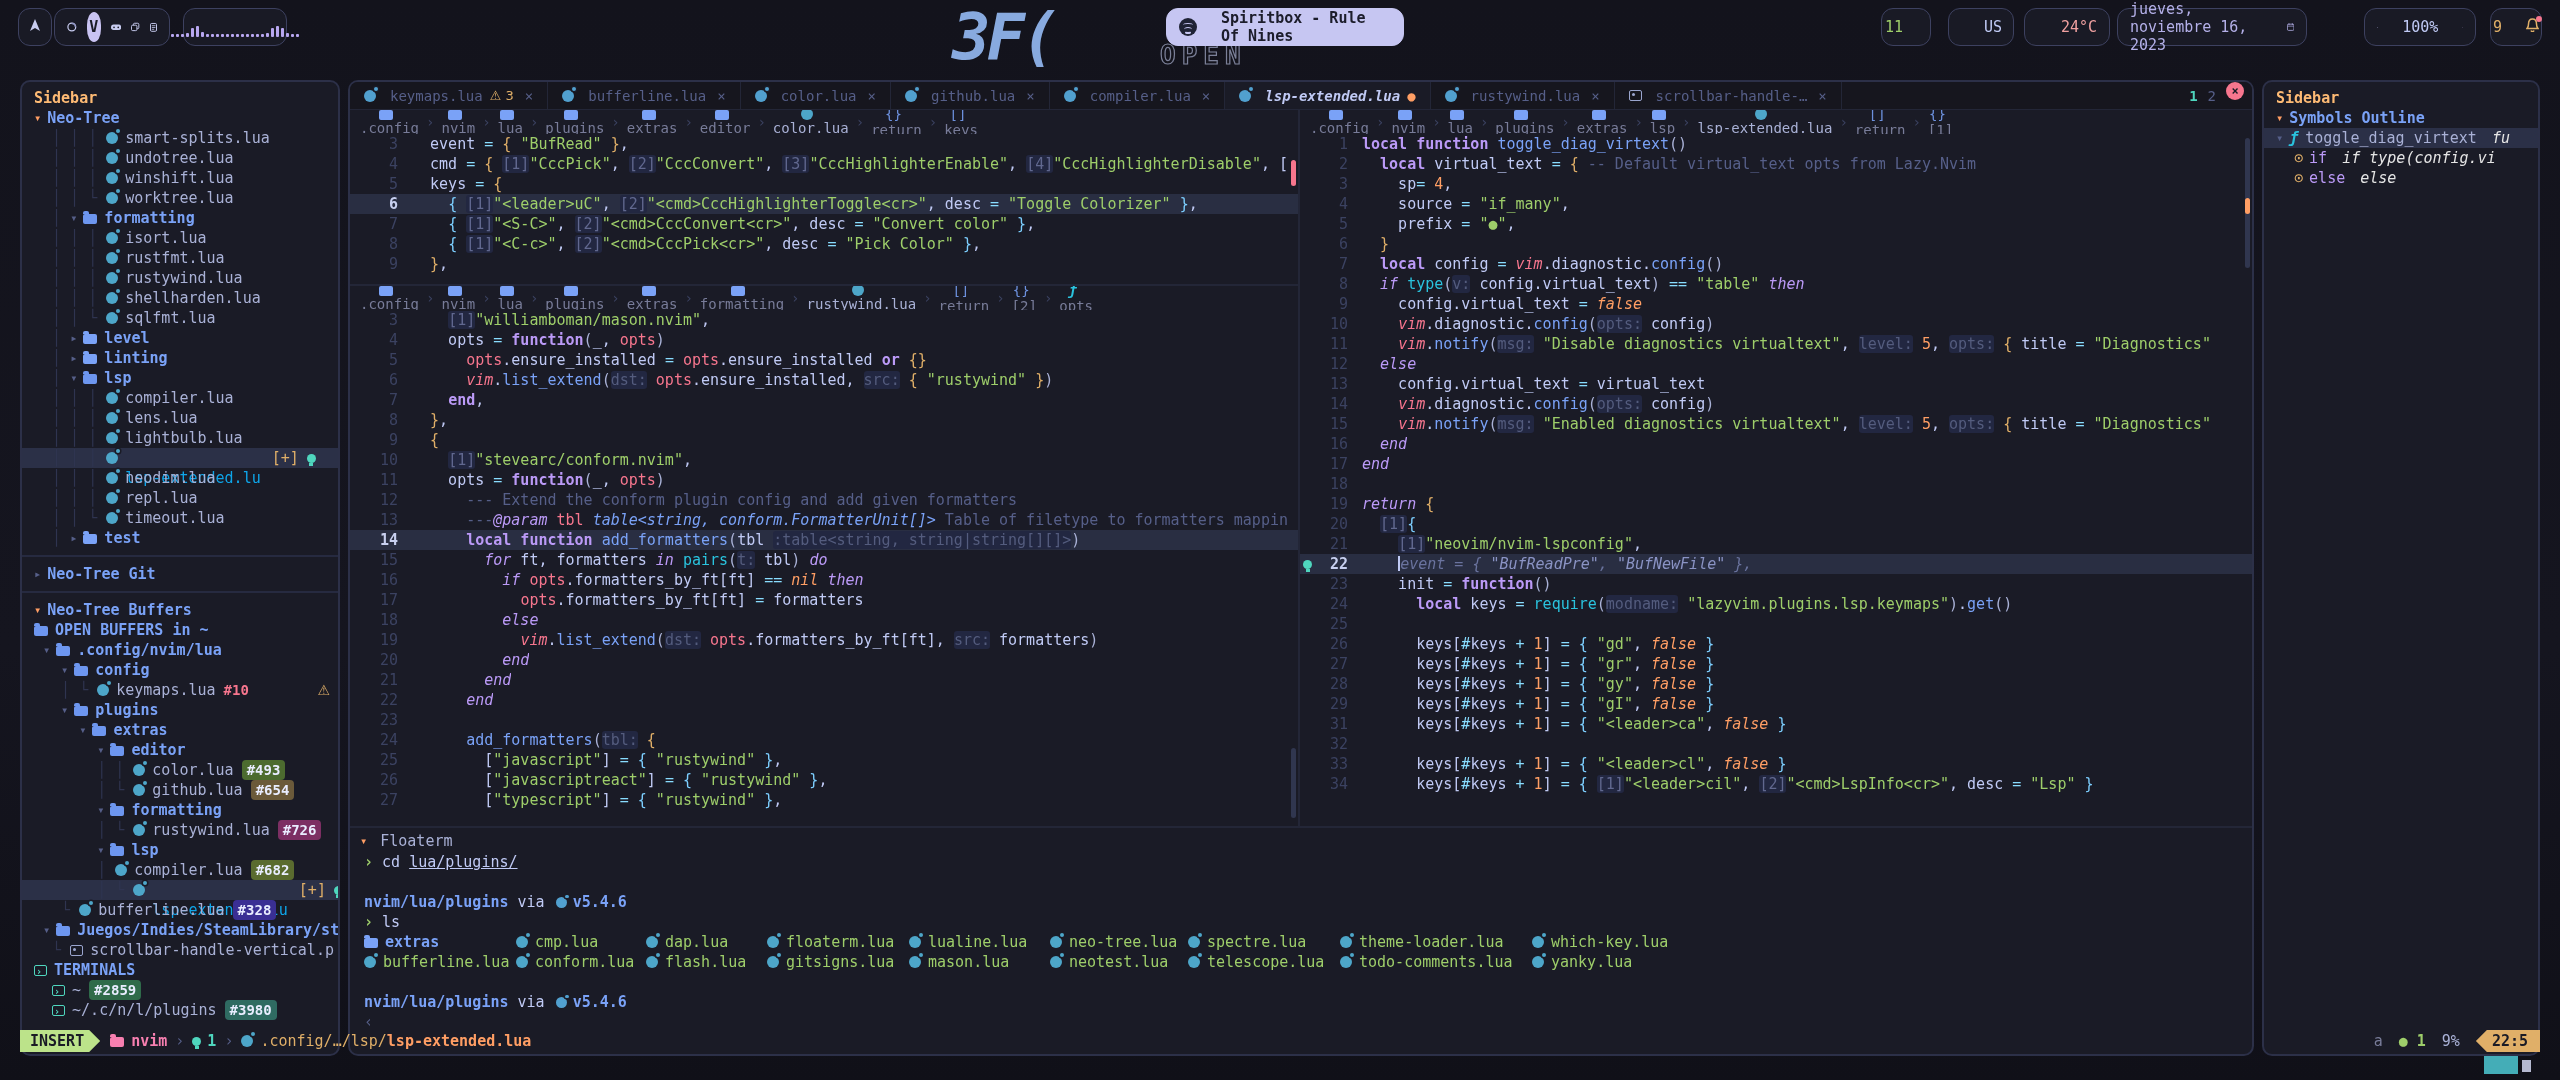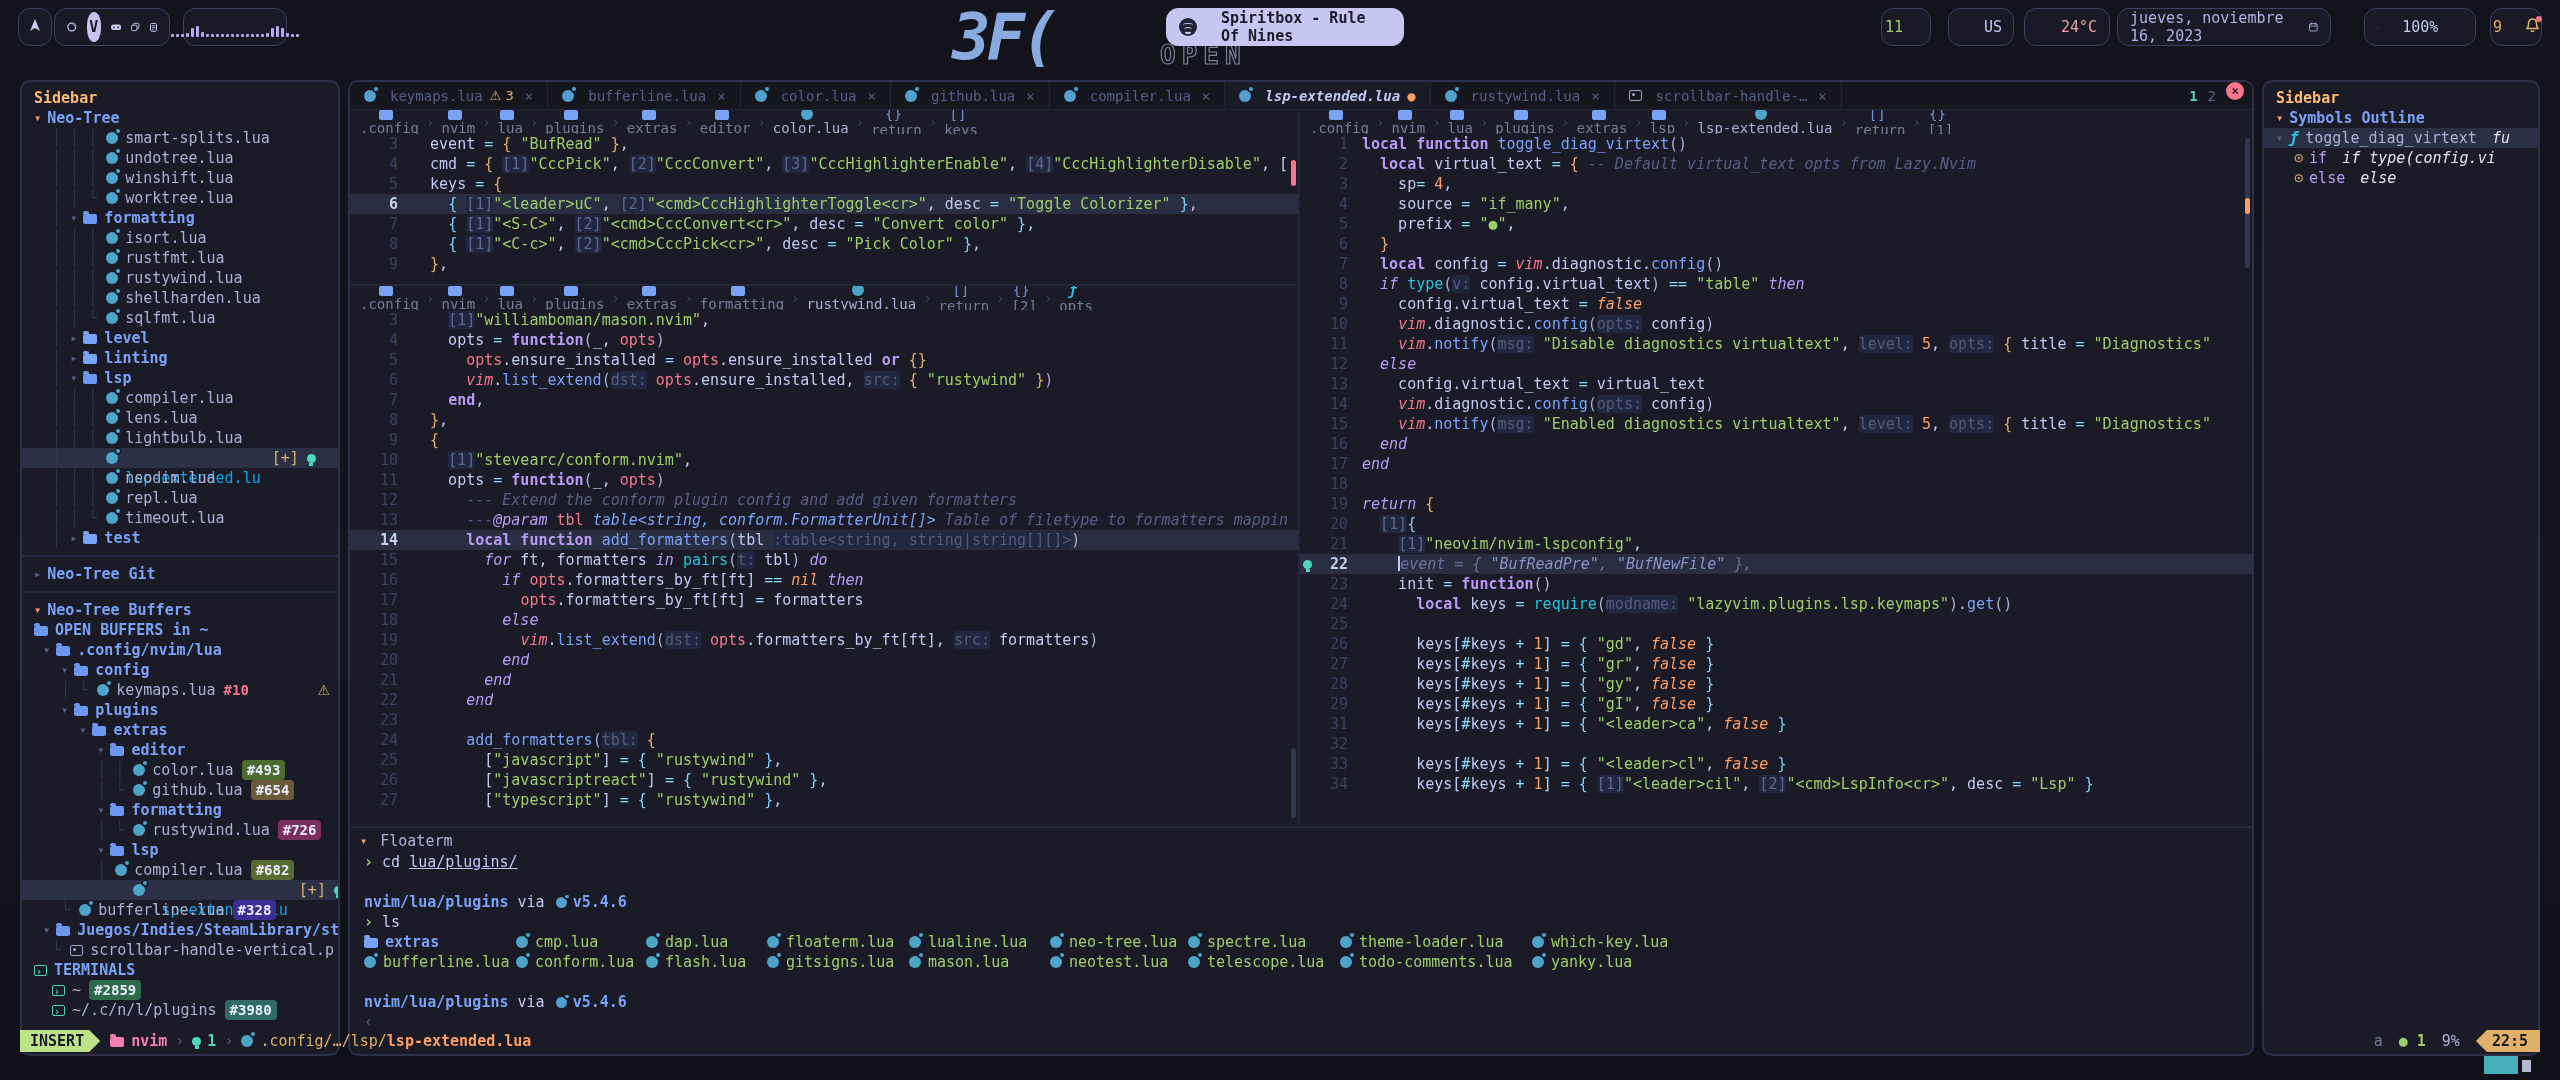--- a/index.html
+++ b/index.html
@@ -116,21 +116,21 @@
   .line.cur { background:#292e42; }
   .sign { width:18px; flex:0 0 auto; display:flex; align-items:center; padding-left:3px; }
   .ln { width:30px; flex:0 0 auto; text-align:right; color:#3b4261; margin-right:14px; }
   .ln.lncur { color:#c8d0f0; font-weight:bold; }
   .code { white-space:pre; overflow:hidden; }
 
   .t-f{color:#c0caf5} .t-w{color:#a9b1d6} .t-d{color:#565f89}
   .t-k{color:#bb9af7;font-weight:bold} .t-ki{color:#bb9af7;font-style:italic}
   .t-fn{color:#7aa2f7} .t-bi{color:#2ac3de} .t-s{color:#9ece6a} .t-n{color:#ff9e64}
   .t-b{color:#ff9e64;font-style:italic} .t-o{color:#89ddff} .t-p{color:#f7768e}
-  .t-v{color:#f7768e;font-style:italic} .t-c{color:#565f89;font-style:italic}
+  .t-v{color:#f7768e;font-style:italic} .t-c{color:#565f89;}
   .t-ca{color:#bb9af7;font-style:italic} .t-ct{color:#7aa2f7;font-style:italic}
   .t-y{color:#e0af68} .t-cy{color:#7dcfff}
   .t-h{color:#545c7e;background:#222741;border-radius:3px}
   .t-vt{color:#61688f;background:#222741;border-radius:3px}
   .t-di{color:#6a739e;font-style:italic} .t-dis{color:#8a93c4;font-style:italic}
   .t-g{color:#9ece6a;font-weight:bold} .t-u{color:#c0caf5;text-decoration:underline}
   .t-pb{color:#7aa2f7;font-weight:bold}
   .t-caret{display:inline-block;width:2px;height:15px;background:#c0caf5;vertical-align:-2px}
   .t-lic{display:inline-block;width:11px;height:11px;border-radius:50%;background:#51a0cf;margin:0 6px 0 2px;position:relative}
   .t-lic::after{content:"";position:absolute;right:-2px;top:-2px;width:3.5px;height:3.5px;border-radius:50%;background:#51a0cf;box-shadow:0 0 0 1.4px #1a1b26}
@@ -253,21 +253,21 @@
       <span>US</span>
     </div>
     <div class="pill" style="left:2024px;width:86px">
       <svg width="16" height="12" viewBox="0 0 16 12">
           <path d="M1 12 A7 7 0 0 1 15 12" fill="none" stroke="#f7768e" stroke-width="2"></path>
           <path d="M3.5 12 A4.5 4.5 0 0 1 12.5 12" fill="none" stroke="#e0af68" stroke-width="2"></path>
           <path d="M6 12 A2 2 0 0 1 10 12" fill="none" stroke="#9ece6a" stroke-width="2"></path>
         </svg>
       <span class="w-temp">24°C</span>
     </div>
-    <div class="pill w-date" style="left:2117px;width:214px">
+    <div class="pill w-date" style="left:2117px;width:190px">
       <span>jueves, noviembre 16, 2023</span>
       <svg width="13" height="14" viewBox="0 0 13 14">
           <rect x="0.7" y="2" width="11.6" height="11" rx="2" fill="none" stroke="#b4b0e8" stroke-width="1.4"></rect>
           <line x1="3.5" y1="0.5" x2="3.5" y2="3.5" stroke="#b4b0e8" stroke-width="1.4"></line>
           <line x1="9.5" y1="0.5" x2="9.5" y2="3.5" stroke="#b4b0e8" stroke-width="1.4"></line>
           <line x1="1" y1="5.5" x2="12" y2="5.5" stroke="#b4b0e8" stroke-width="1.2"></line>
         </svg>
     </div>
     <div class="pill" style="left:2364px;width:112px">
       <svg width="15" height="13" viewBox="0 0 15 13">

